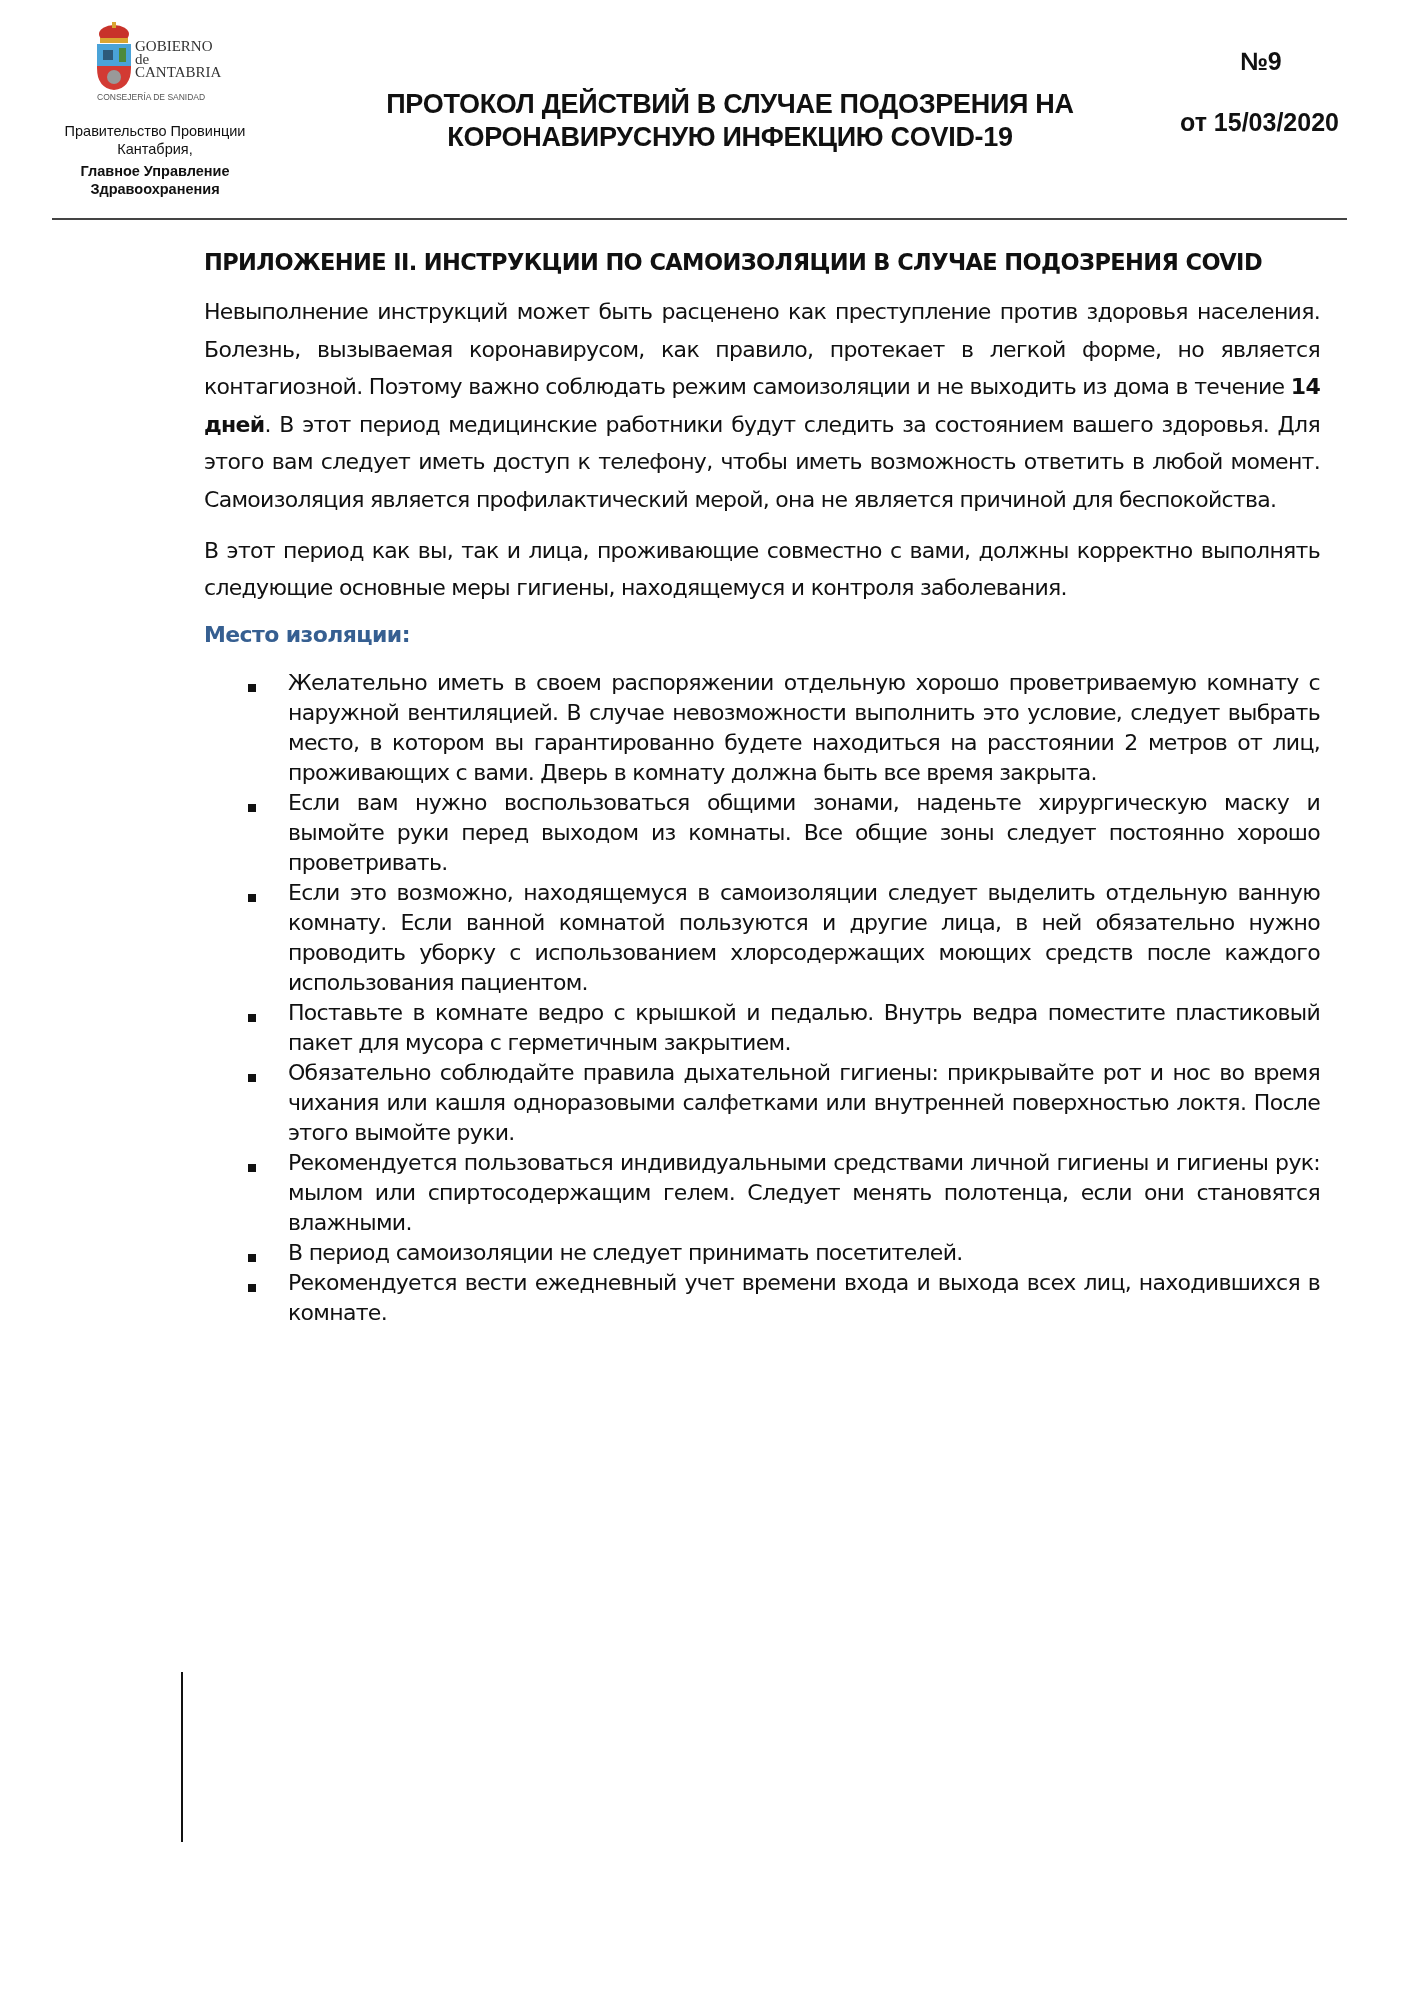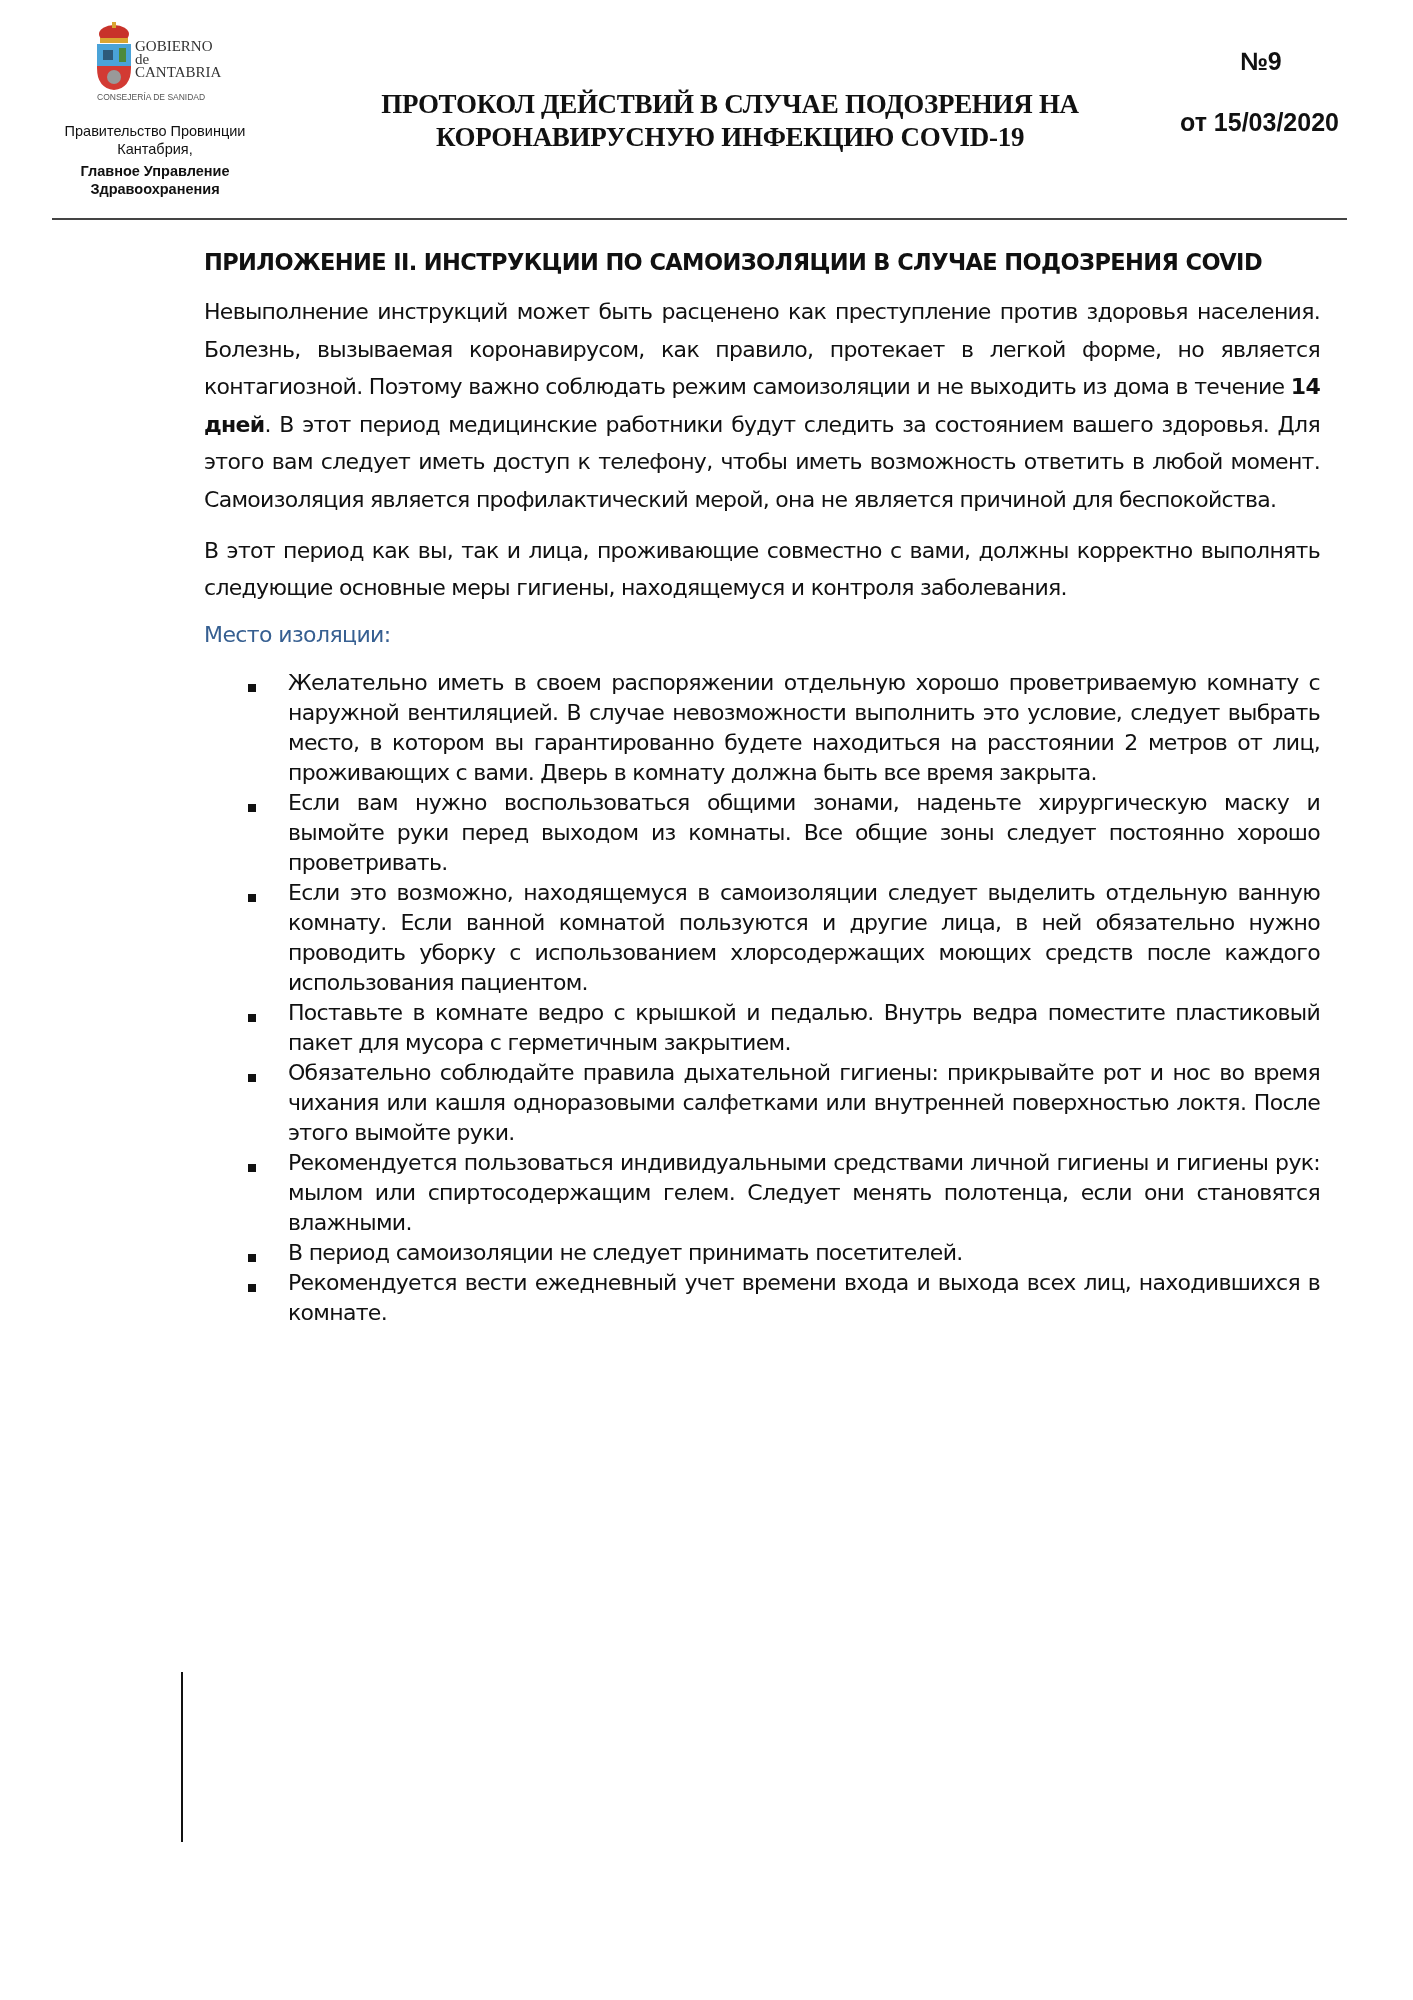--- a/index.html
+++ b/index.html
@@ -4,29 +4,29 @@
 <style>
   html, body { margin: 0; padding: 0; background: #ffffff; }
   body { width: 1413px; height: 2000px; position: relative; overflow: hidden; color: #111; }
   .header-left { position: absolute; left: 30px; top: 18px; width: 250px; text-align: center; font-family: "Liberation Sans", sans-serif; }
   .logo { position: relative; width: 160px; height: 90px; margin: 0 auto 0 auto; left: 8px; }
   .crest { position: absolute; left: 10px; top: 4px; width: 42px; height: 70px; }
   .logo-text { position: absolute; left: 52px; top: 22px; font-family: "Liberation Serif", serif; color: #333; font-size: 15px; line-height: 13px; text-align: left; }
   .logo-sub { position: absolute; left: 14px; top: 74px; font-family: "Liberation Sans", sans-serif; font-size: 8.5px; color: #555; letter-spacing: 0; }
   .gov-line1 { font-size: 14.5px; line-height: 18px; margin-top: 14px; color: #111; text-align: center; }
   .gov-line2 { font-size: 14.5px; line-height: 18px; font-weight: bold; margin-top: 4px; color: #111; }
-  .title { position: absolute; left: 340px; top: 88px; width: 780px; text-align: center; font-family: Liberation Serif, serif; font-weight: bold; font-size: 27px; line-height: 33px; color: #111; letter-spacing: -0.3px; }
+  .title { position: absolute; left: 340px; top: 88px; width: 780px; text-align: center; font-family: Liberation Sans, sans-serif; font-weight: bold; font-size: 27px; line-height: 33px; color: #111; letter-spacing: -0.3px; }
   .docnum { position: absolute; left: 1240px; top: 47px; font-family: "Liberation Sans", sans-serif; font-weight: bold; font-size: 25px; color: #111; }
   .docdate { position: absolute; left: 1180px; top: 108px; font-family: "Liberation Sans", sans-serif; font-weight: bold; font-size: 25px; color: #111; }
   .hr { position: absolute; left: 52px; top: 218px; width: 1295px; height: 2px; background: #444; }
   .content { position: absolute; left: 204px; top: 247px; width: 1116px; font-family: "DejaVu Sans", sans-serif; font-size: 22px; color: #111; }
   .heading { font-weight: bold; font-size: 22.5px; line-height: 30px; margin: 0 0 16px 0; letter-spacing: -0.6px; white-space: nowrap; }
   .para { font-size: 22px; line-height: 37.6px; text-align: justify; margin: 0 0 13px 0; letter-spacing: -0.7px; word-spacing: 0px; }
   .para b { font-weight: bold; }
-  .subheading { font-weight: normal; color: #365f91; font-size: 22px; line-height: 30px; margin: 12px 0 18px 0; letter-spacing: -0.6px; }
+  .subheading { font-weight: bold; color: #365f91; font-size: 22px; line-height: 30px; margin: 12px 0 18px 0; letter-spacing: -0.6px; }
   ul.bullets { list-style: none; margin: 0; padding: 0; }
   ul.bullets li { position: relative; padding-left: 84px; font-size: 22px; line-height: 30px; text-align: justify; letter-spacing: -0.7px; }
   .bullet-mark { position: absolute; left: 44px; top: 16px; width: 8px; height: 8px; background: #111; }
   .vline { position: absolute; left: 181px; top: 1672px; width: 2px; height: 170px; background: #111; }
 </style>
 </head>
 <body>
 
 <div class="header-left">
   <div class="logo">

